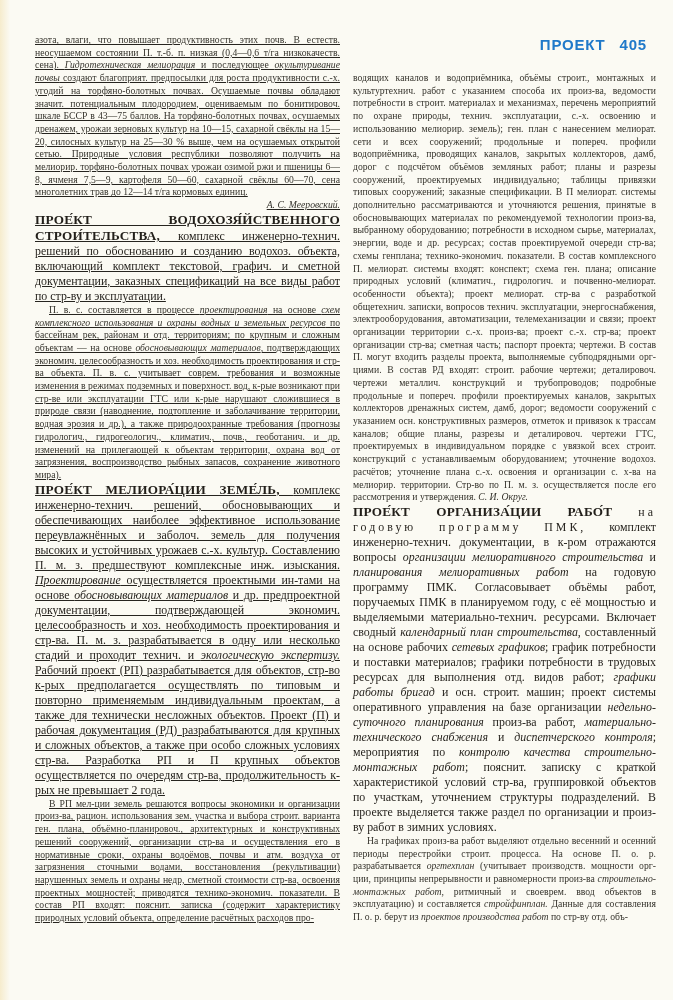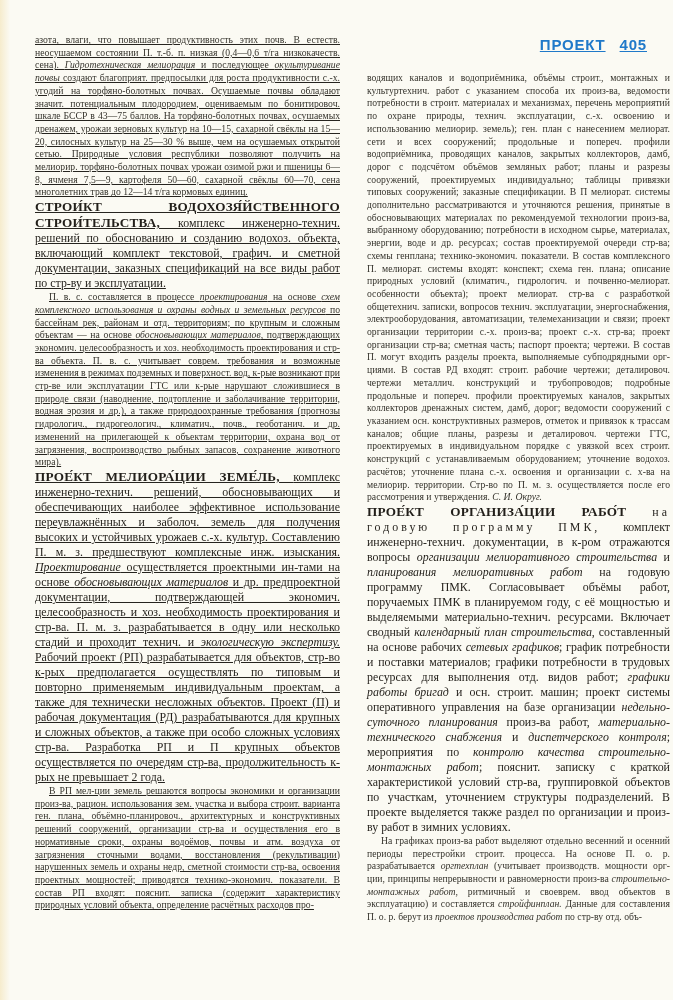--- a/index.html
+++ b/index.html
@@ -14,26 +14,26 @@
     overflow:hidden;
   }
   .scan-edge{
     position:absolute;left:0;top:0;bottom:0;width:10px;
     background:linear-gradient(to right,#f6eccd,rgba(246,236,205,0));
     pointer-events:none;
   }
   .runhead{
     position:absolute;top:36px;right:26px;
     font-family:"Liberation Sans","DejaVu Sans",sans-serif;
-    font-weight:bold;font-size:15px;letter-spacing:.8px;text-decoration:underline;
+    font-weight:bold;font-size:15px;letter-spacing:.8px;
   }
   .runhead .pgnum{margin-left:14px;}
   .col{position:absolute;text-align:justify;color:#26241f;}
   .col-left{left:35px;top:34px;width:305px;text-decoration:underline;}
-  .col-right{left:367px;top:72px;width:303px;}
+  .col-right{left:353px;top:72px;width:303px;}
   .para{margin:0;}
   .lead{font-size:11.9px;line-height:15px;color:#221f1a;}
   .petit{font-size:9.7px;line-height:12.7px;color:#35332c;}
   .indent{text-indent:14px;}
   .sig{text-align:right;font-style:italic;}
   .i{font-style:italic;}
   .bh{font-weight:bold;font-size:13.2px;letter-spacing:.25px;}
   .sp{letter-spacing:3px;word-spacing:5px;}
 </style>
 </head>
@@ -41,21 +41,22 @@
 
 <div class="page">
   <div class="scan-edge"></div>
 
   <div class="runhead" style="color: rgb(32, 121, 201);">
     <span>ПРОЕКТ</span><span class="pgnum">405</span>
   </div>
 
   <div class="col col-left">
       <div class="para petit"><span>азота, влаги, что повышает продуктивность этих почв. В естеств. неосушаемом состоянии П. т.-б. п. низкая (0,4—0,6 т/га низкокачеств. сена). </span><span class="i">Гидротехническая мелиорация</span><span> и последующее </span><span class="i">окультуривание почвы</span><span> создают благоприят. предпосылки для роста продуктивности с.-х. угодий на торфяно-болотных почвах. Осушаемые почвы обладают значит. потенциальным плодородием, оцениваемым по бонитировоч. шкале БССР в 43—75 баллов. На торфяно-болотных почвах, осушаемых дренажем, урожаи зерновых культур на 10—15, сахарной свёклы на 15—20, силосных культур на 25—30 % выше, чем на осушаемых открытой сетью. Природные условия республики позволяют получить на мелиорир. торфяно-болотных почвах урожаи озимой ржи и пшеницы 6—8, ячменя 7,5—9, картофеля 50—60, сахарной свёклы 60—70, сена многолетних трав до 12—14 т/га кормовых единиц.</span></div>
-      <div class="para lead"><span class="bh">СТРОИ́КТ ВОДОХОЗЯ́ЙСТВЕННОГО СТРОИ́ТЕЛЬСТВА, </span><span>комплекс инженерно-технич. решений по обоснованию и созданию водохоз. объекта, включающий комплект текстовой, графич. и сметной документации, заказных спецификаций на все виды работ по стр-ву и эксплуатации.</span></div>
+      <div class="para petit sig"><span class="i">А. С. Мееровский.</span></div>
+      <div class="para lead"><span class="bh">ПРОЕ́КТ ВОДОХОЗЯ́ЙСТВЕННОГО СТРОИ́ТЕЛЬСТВА, </span><span>комплекс инженерно-технич. решений по обоснованию и созданию водохоз. объекта, включающий комплект текстовой, графич. и сметной документации, заказных спецификаций на все виды работ по стр-ву и эксплуатации.</span></div>
       <div class="para petit indent"><span>П. в. с. составляется в процессе </span><span class="i">проектирования</span><span> на основе </span><span class="i">схем комплексного использования и охраны водных и земельных ресурсов</span><span> по бассейнам рек, районам и отд. территориям; по крупным и сложным объектам — на основе </span><span class="i">обосновывающих материалов</span><span>, подтверждающих экономич. целесообразность и хоз. необходимость проектирования и стр-ва объекта. П. в. с. учитывает соврем. требования и возможные изменения в режимах подземных и поверхност. вод, к-рые возникают при стр-ве или эксплуатации ГТС или к-рые нарушают сложившиеся в природе связи (наводнение, подтопление и заболачивание территории, водная эрозия и др.), а также природоохранные требования (прогнозы гидрологич., гидрогеологич., климатич., почв., геоботанич. и др. изменений на прилегающей к объектам территории, охрана вод от загрязнения, воспроизводство рыбных запасов, сохранение животного мира).</span></div>
       <div class="para lead"><span class="bh">ПРОЕ́КТ МЕЛИОРА́ЦИИ ЗЕМЕ́ЛЬ, </span><span>комплекс инженерно-технич. решений, обосновывающих и обеспечивающих наиболее эффективное использование переувлажнённых и заболоч. земель для получения высоких и устойчивых урожаев с.-х. культур. Составлению П. м. з. предшествуют комплексные инж. изыскания. </span><span class="i">Проектирование</span><span> осуществляется проектными ин-тами на основе </span><span class="i">обосновывающих материалов</span><span> и др. предпроектной документации, подтверждающей экономич. целесообразность и хоз. необходимость проектирования и стр-ва. П. м. з. разрабатывается в одну или несколько стадий и проходит технич. и </span><span class="i">экологическую экспертизу.</span><span> Рабочий проект (РП) разрабатывается для объектов, стр-во к-рых предполагается осуществлять по типовым и повторно применяемым индивидуальным проектам, а также для технически несложных объектов. Проект (П) и рабочая документация (РД) разрабатываются для крупных и сложных объектов, а также при особо сложных условиях стр-ва. Разработка РП и П крупных объектов осуществляется по очередям стр-ва, продолжительность к-рых не превышает 2 года.</span></div>
       <div class="para petit indent"><span>В РП мел-ции земель решаются вопросы экономики и организации произ-ва, рацион. использования зем. участка и выбора строит. варианта ген. плана, объёмно-планировоч., архитектурных и конструктивных решений сооружений, организации стр-ва и осуществления его в нормативные сроки, охраны водоёмов, почвы и атм. воздуха от загрязнения сточными водами, восстановления (рекультивации) нарушенных земель и охраны недр, сметной стоимости стр-ва, освоения проектных мощностей; приводятся технико-экономич. показатели. В состав РП входят: пояснит. записка (содержит характеристику природных условий объекта, определение расчётных расходов про-</span></div>
     </div>
 
   <div class="col col-right">
       <div class="para petit"><span>водящих каналов и водоприёмника, объёмы строит., монтажных и культуртехнич. работ с указанием способа их произ-ва, ведомости потребности в строит. материалах и механизмах, перечень мероприятий по охране природы, технич. эксплуатации, с.-х. освоению и использованию мелиорир. земель); ген. план с нанесением мелиорат. сети и всех сооружений; продольные и попереч. профили водоприёмника, проводящих каналов, закрытых коллекторов, дамб, дорог с подсчётом объёмов земляных работ; планы и разрезы сооружений, проектируемых индивидуально; таблицы привязки типовых сооружений; заказные спецификации. В П мелиорат. системы дополнительно рассматриваются и уточняются решения, принятые в обосновывающих материалах по рекомендуемой технологии произ-ва, выбранному оборудованию; потребности в исходном сырье, материалах, энергии, воде и др. ресурсах; состав проектируемой очереди стр-ва; схемы генплана; технико-экономич. показатели. В состав комплексного П. мелиорат. системы входят: конспект; схема ген. плана; описание природных условий (климатич., гидрологич. и почвенно-мелиорат. особенности объекта); проект мелиорат. стр-ва с разработкой общетехнич. записки, вопросов технич. эксплуатации, энергоснабжения, электрооборудования, автоматизации, телемеханизации и связи; проект организации территории с.-х. произ-ва; проект с.-х. стр-ва; проект организации стр-ва; сметная часть; паспорт проекта; чертежи. В состав П. могут входить разделы проекта, выполняемые субподрядными орг-циями. В состав РД входят: строит. рабочие чертежи; деталировоч. чертежи металлич. конструкций и трубопроводов; подробные продольные и попереч. профили проектируемых каналов, закрытых коллекторов дренажных систем, дамб, дорог; ведомости сооружений с указанием осн. конструктивных размеров, отметок и привязок к трассам каналов; общие планы, разрезы и деталировоч. чертежи ГТС, проектируемых в индивидуальном порядке с увязкой всех строит. конструкций с устанавливаемым оборудованием; уточнение водохоз. расчётов; уточнение плана с.-х. освоения и организации с. х-ва на мелиорир. территории. Стр-во по П. м. з. осуществляется после его рассмотрения и утверждения. </span><span class="i">С. И. Округ.</span></div>
       <div class="para lead"><span class="bh">ПРОЕ́КТ ОРГАНИЗА́ЦИИ РАБО́Т </span><span class="sp">на годовую программу ПМК, </span><span>комплект инженерно-технич. документации, в к-ром отражаются вопросы </span><span class="i">организации мелиоративного строительства</span><span> и </span><span class="i">планирования мелиоративных работ</span><span> на годовую программу ПМК. Согласовывает объёмы работ, поручаемых ПМК в планируемом году, с её мощностью и выделяемыми материально-технич. ресурсами. Включает сводный </span><span class="i">календарный план строительства</span><span>, составленный на основе рабочих </span><span class="i">сетевых графиков</span><span>; график потребности и поставки материалов; графики потребности в трудовых ресурсах для выполнения отд. видов работ; </span><span class="i">графики работы бригад</span><span> и осн. строит. машин; проект системы оперативного управления на базе организации </span><span class="i">недельно-суточного планирования</span><span> произ-ва работ, </span><span class="i">материально-технического снабжения</span><span> и </span><span class="i">диспетчерского контроля</span><span>; мероприятия по </span><span class="i">контролю качества строительно-монтажных работ</span><span>; пояснит. записку с краткой характеристикой условий стр-ва, группировкой объектов по участкам, уточнением структуры подразделений. В проекте выделяется также раздел по организации и произ-ву работ в зимних условиях.</span></div>
       <div class="para petit indent"><span>На графиках произ-ва работ выделяют отдельно весенний и осенний периоды перестройки строит. процесса. На основе П. о. р. разрабатывается </span><span class="i">оргтехплан</span><span> (учитывает производств. мощности орг-ции, принципы непрерывности и равномерности произ-ва </span><span class="i">строительно-монтажных работ</span><span>, ритмичный и своеврем. ввод объектов в эксплуатацию) и составляется </span><span class="i">стройфинплан.</span><span> Данные для составления П. о. р. берут из </span><span class="i">проектов производства работ</span><span> по стр-ву отд. объ-</span></div>
     </div>

